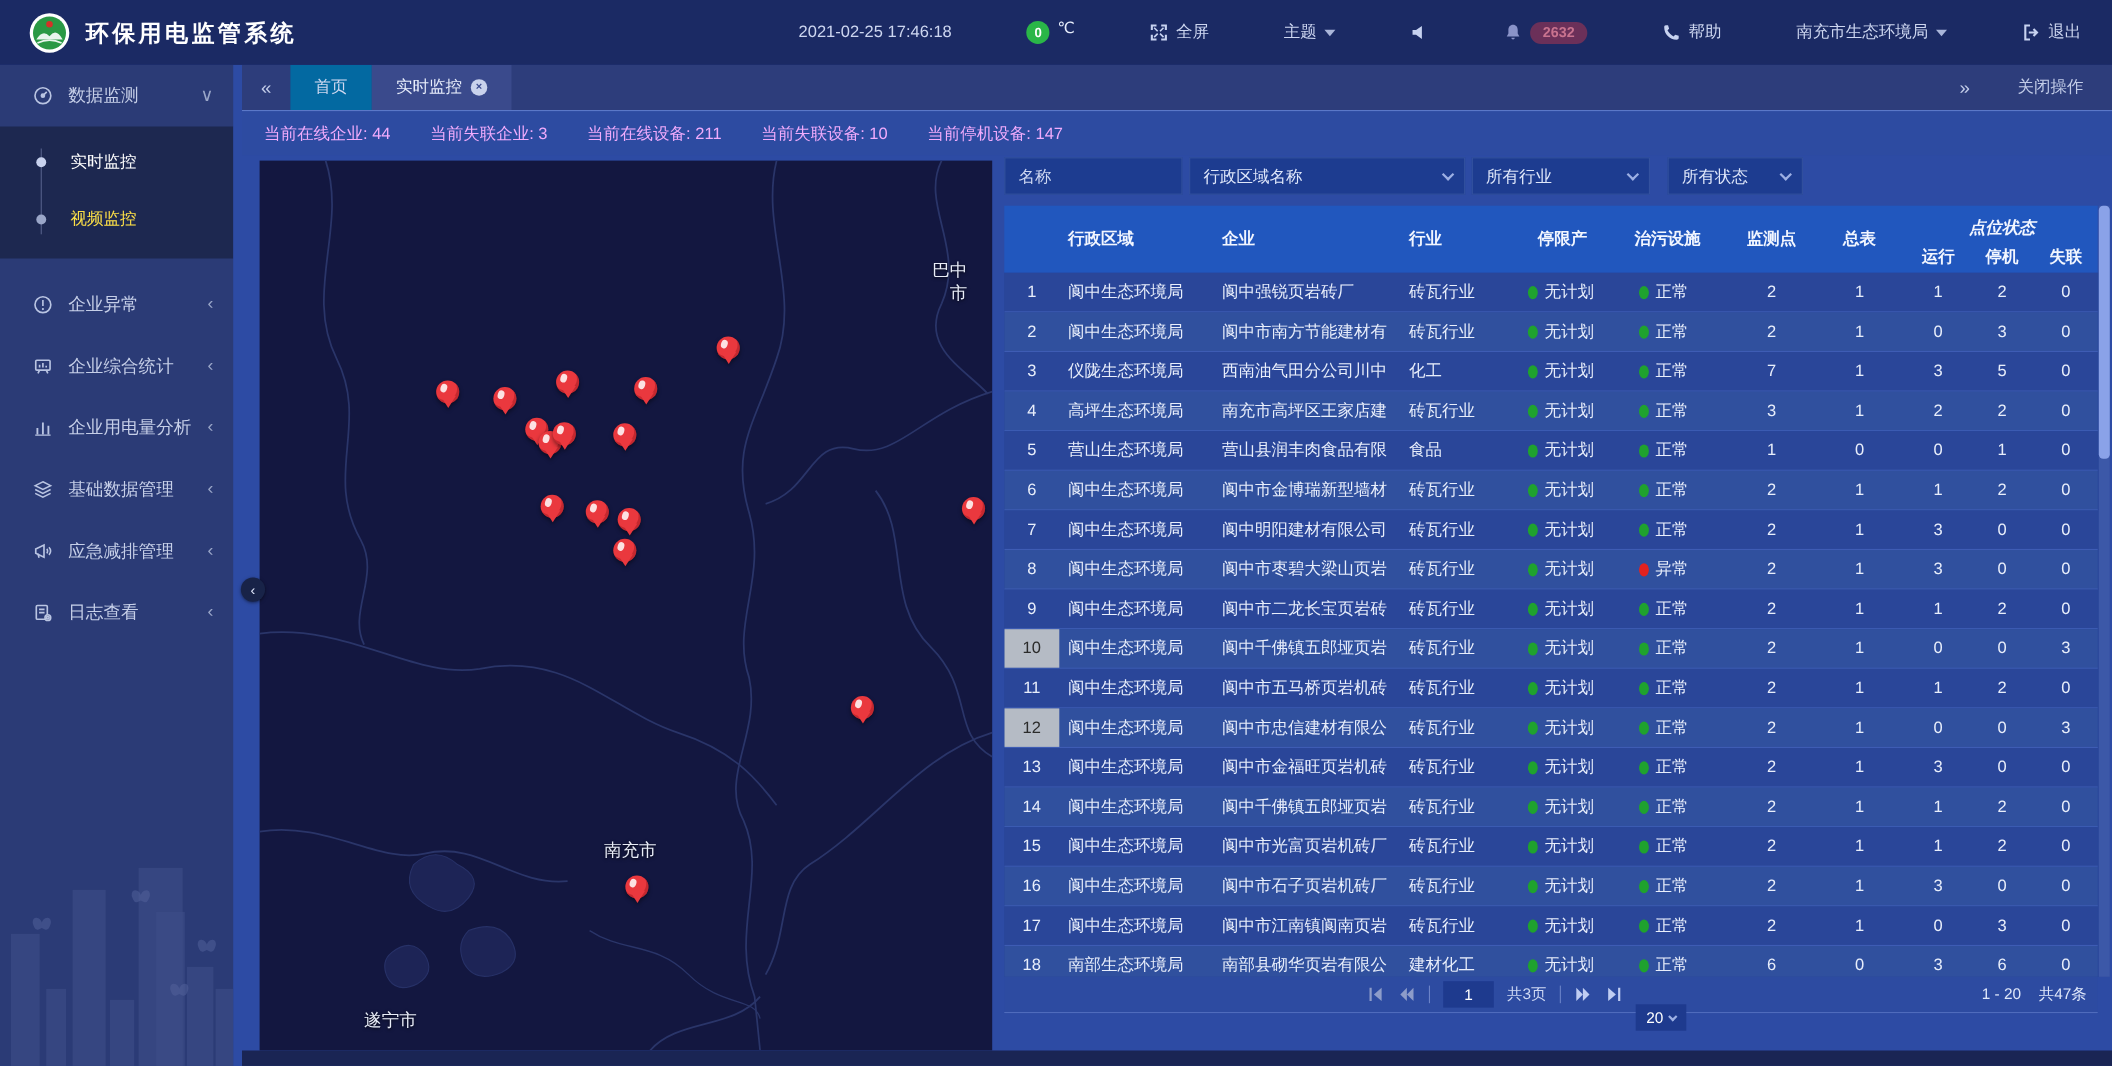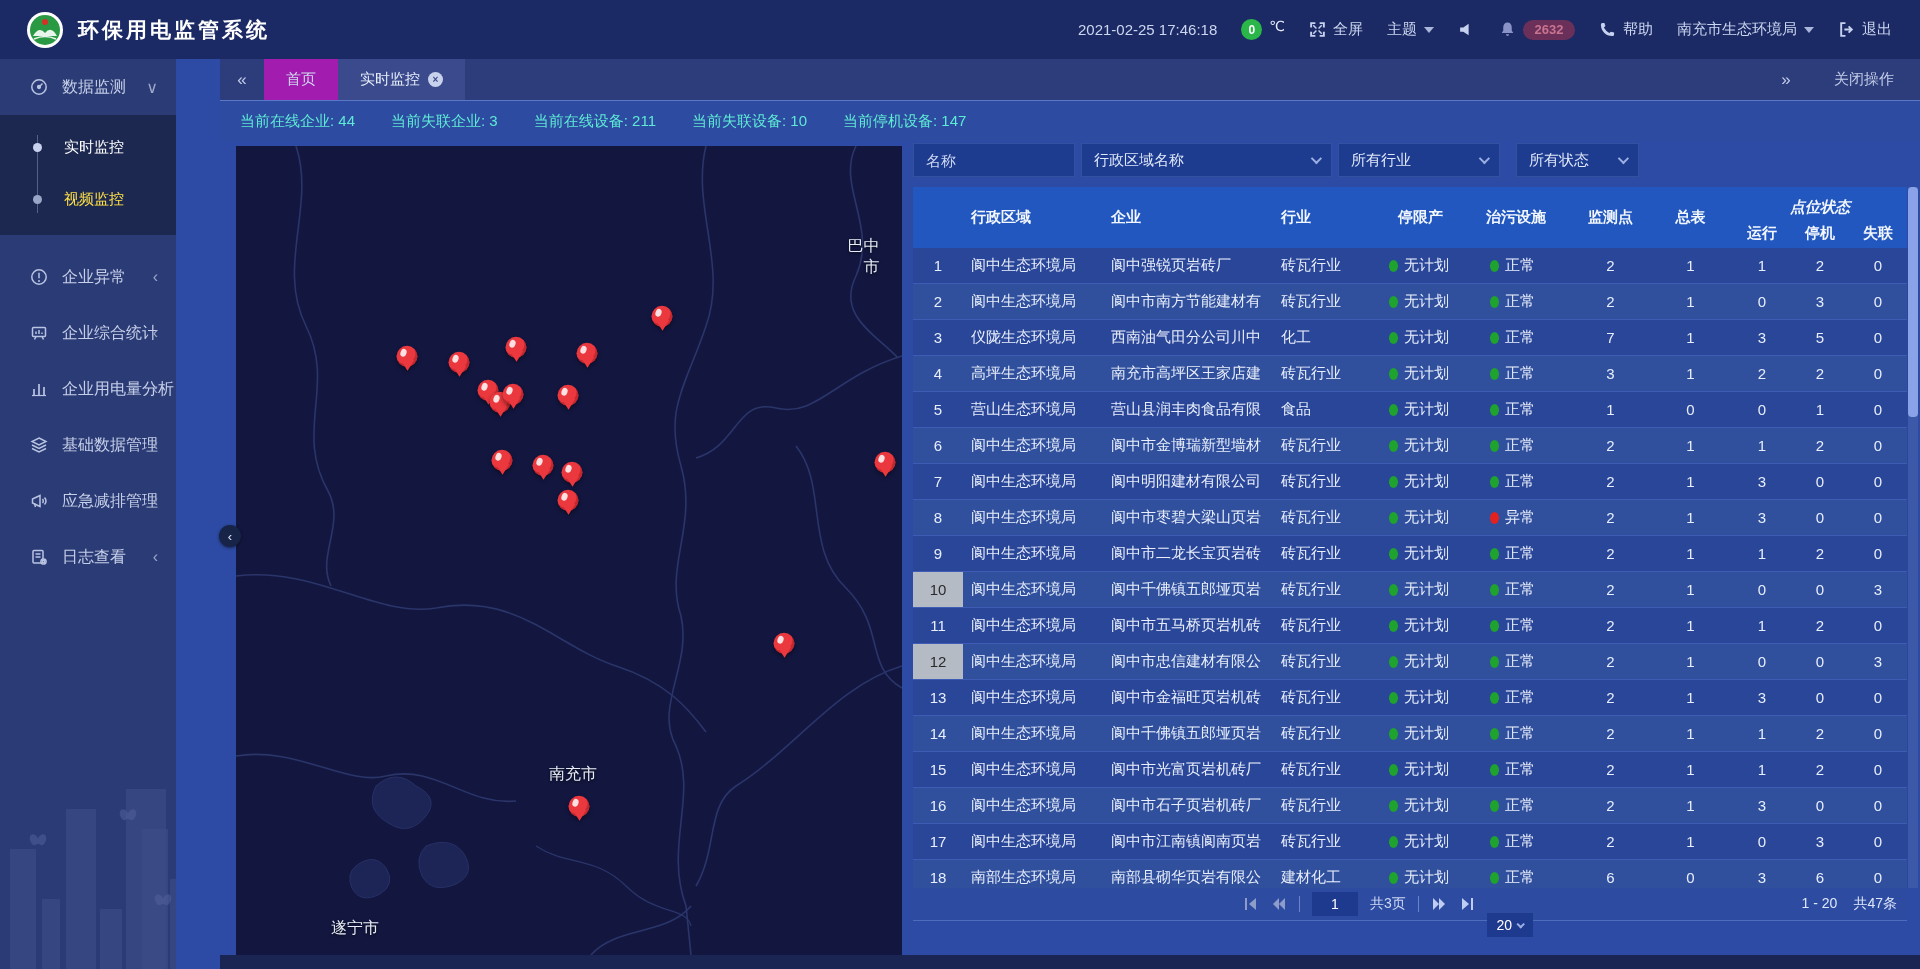--- a/index.html
+++ b/index.html
@@ -4,57 +4,57 @@
 <style>
   * { margin:0; padding:0; box-sizing:border-box; }
   html,body { width:1920px; height:969px; overflow:hidden; }
   body { font-family:"Liberation Sans","DejaVu Sans",sans-serif; background:#2d4ba4; position:relative; color:#e8eefb; }
 
   
   .header { position:absolute; left:0; top:0; width:1920px; height:59px; background:#1b2a64; display:flex; align-items:center; z-index:30; }
   .logo { width:38px; height:38px; margin-left:26px; flex:0 0 auto; }
   .app-title { font-size:21px; font-weight:bold; letter-spacing:3px; color:#ffffff; margin-left:14px; }
   .header-right { margin-left:auto; display:flex; align-items:center; gap:24px; padding-right:28px; font-size:15px; color:#cdd6f0; }
-  .h-item { display:flex; align-items:center; gap:7px; white-space:nowrap; }
+  .h-item { display:flex; align-items:center; gap:7px; white-space:nowrap;margin-left:44px; }
   .temp-badge { width:21px; height:21px; border-radius:50%; background:#2ab648; color:#fff; font-size:12px; font-weight:bold; display:flex; align-items:center; justify-content:center; }
   .temp-unit { color:#e6ecfa; font-size:14px; position:relative; top:-4px; }
   .caret-down { width:0; height:0; border-left:5px solid transparent; border-right:5px solid transparent; border-top:6px solid #aab6da; display:inline-block; }
   .noti-pill { min-width:52px; height:20px; padding:0 10px; border-radius:10px; background:#6b3059; color:#c9738f; font-size:13px; font-weight:bold; display:flex; align-items:center; justify-content:center; }
   .hicon { display:inline-flex; width:17px; height:17px; }
   .hicon svg { width:100%; height:100%; }
 
   
-  .sidebar { position:absolute; left:0; top:59px; width:176px; height:910px; background:#2b3b76; overflow:hidden; z-index:20; }
+  .sidebar { position:absolute; left:0; top:59px; width:212px; height:910px; background:#2b3b76; overflow:hidden; z-index:20; }
   .side-item { position:relative; height:56px; display:flex; align-items:center; padding-left:30px; gap:14px; font-size:16px; color:#c6cfe8; cursor:pointer; }
   .side-icon { width:18px; height:18px; display:inline-flex; }
   .side-icon svg { width:100%; height:100%; }
   .side-chevron { position:absolute; right:18px; color:#9aa6c8; font-size:16px; }
   .side-submenu { background:#1d2850; padding:6px 0 10px 0; margin-bottom:14px; position:relative; }
   .side-submenu::before { content:''; position:absolute; left:37px; top:20px; bottom:22px; width:1px; background:#55608a; }
   .side-subitem { position:relative; height:52px; display:flex; align-items:center; padding-left:64px; font-size:15px; color:#fde047; cursor:pointer; }
   .side-subitem .dot { position:absolute; left:33px; width:9px; height:9px; border-radius:50%; background:#9aa6c8; }
   .side-subitem.active { color:#ffffff; }
   .side-subitem.active .dot { background:#c8d2ee; }
   .skyline { position:absolute; left:0; bottom:0; width:220px; height:190px; }
   .bld { position:absolute; bottom:0; background:#3d4d88; opacity:.62; }
   .butterfly { position:absolute; width:16px; height:12px; opacity:.5; }
   .butterfly::before,.butterfly::after { content:''; position:absolute; top:0; width:8px; height:11px; background:#54639c; border-radius:60% 60% 40% 40%; }
   .butterfly::before { left:0; transform:rotate(-25deg); }
   .butterfly::after  { right:0; transform:rotate(25deg); }
 
   
   .tabbar { position:absolute; left:220px; top:59px; width:1700px; height:41px; background:#2d3d7b; display:flex; align-items:stretch; z-index:10; }
   .tab-nav { width:44px; display:flex; align-items:center; justify-content:center; color:#c2cce8; font-size:17px; cursor:pointer; }
-  .tab { display:flex; align-items:center; gap:8px; padding:0 22px; font-size:15px; color:#cfd8f0; background:#a21caf; cursor:pointer; }
+  .tab { display:flex; align-items:center; gap:8px; padding:0 22px; font-size:15px; color:#cfd8f0; background:#0369a1; cursor:pointer; }
   .tab.active { background:#3a4a8c; color:#e8eefb; }
   .tab-close { width:15px; height:15px; border-radius:50%; background:#c9d2ec; color:#3a4a8e; font-size:10px; font-weight:bold; line-height:15px; text-align:center; }
   .tabbar-right { margin-left:auto; display:flex; align-items:center; gap:26px; padding-right:26px; color:#c2cce8; font-size:15px; }
 
   
-  .statsbar { position:absolute; left:220px; top:100px; width:1700px; height:41px; background:#2d4ba1; border-top:1px solid #5b78c8; display:flex; align-items:center; padding-left:20px; gap:36px; font-size:15px; color:#5eead4; z-index:9; }
+  .statsbar { position:absolute; left:220px; top:100px; width:1700px; height:41px; background:#2d4ba1; border-top:1px solid #5b78c8; display:flex; align-items:center; padding-left:20px; gap:36px; font-size:15px; color:#f0abfc; z-index:9; }
   .stat-item { white-space:nowrap; }
 
   
   .map { position:absolute; left:236px; top:146px; width:666px; height:809px; background:#131740; overflow:hidden; }
   .map-city { position:absolute; color:#e9edf8; font-size:16px; text-shadow:0 1px 3px rgba(0,0,0,.8); transform:translate(-50%,-50%); }
   .pin { position:absolute; width:21px; height:21px; border-radius:50%; background:#ea383e; transform:translate(-50%,-58%); box-shadow:inset -2px -3px 0 rgba(140,18,24,.4); filter:drop-shadow(0 2px 2px rgba(0,0,0,.45)); z-index:3; }
   .pin::after { content:''; position:absolute; left:50%; top:14px; transform:translateX(-50%); border:7px solid transparent; border-top:11px solid #ea383e; }
   .pin::before { content:''; position:absolute; left:4px; top:3px; width:6px; height:8px; border-radius:50%; background:rgba(255,255,255,.85); transform:rotate(18deg); }
   .map-collapse { position:absolute; left:219px; top:525px; width:22px; height:22px; border-radius:50%; background:#182348; color:#dfe6fa; display:flex; align-items:center; justify-content:center; font-size:13px; z-index:8; cursor:pointer; box-shadow:0 1px 3px rgba(0,0,0,.5); }
 

